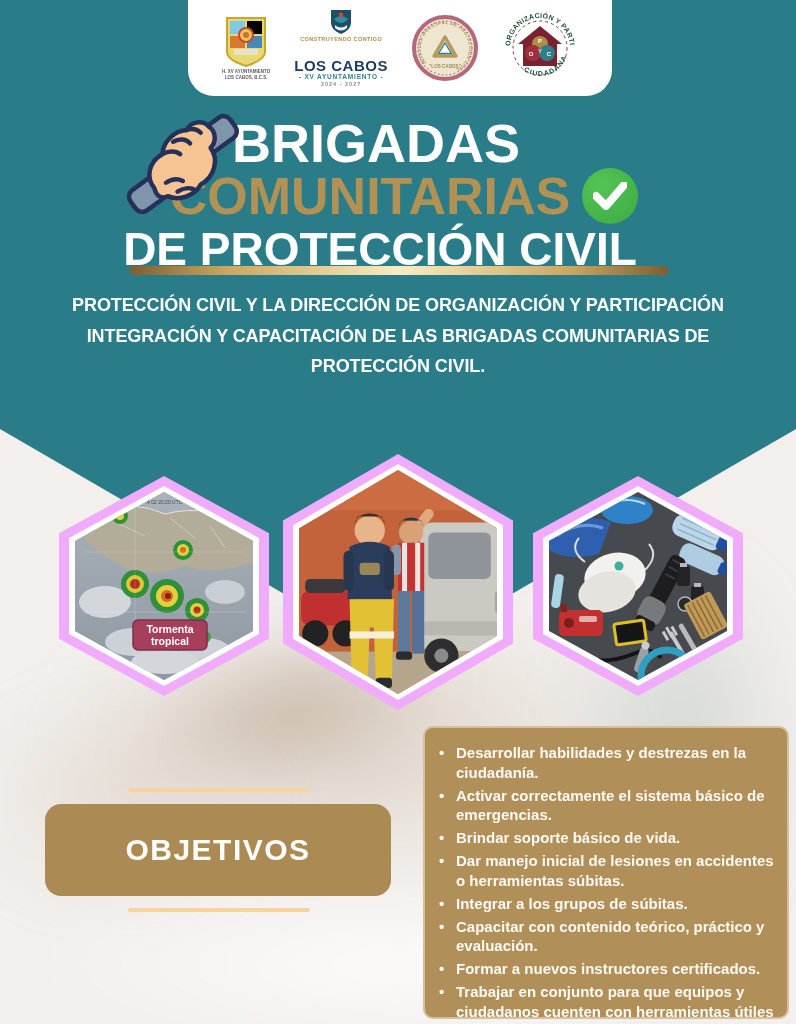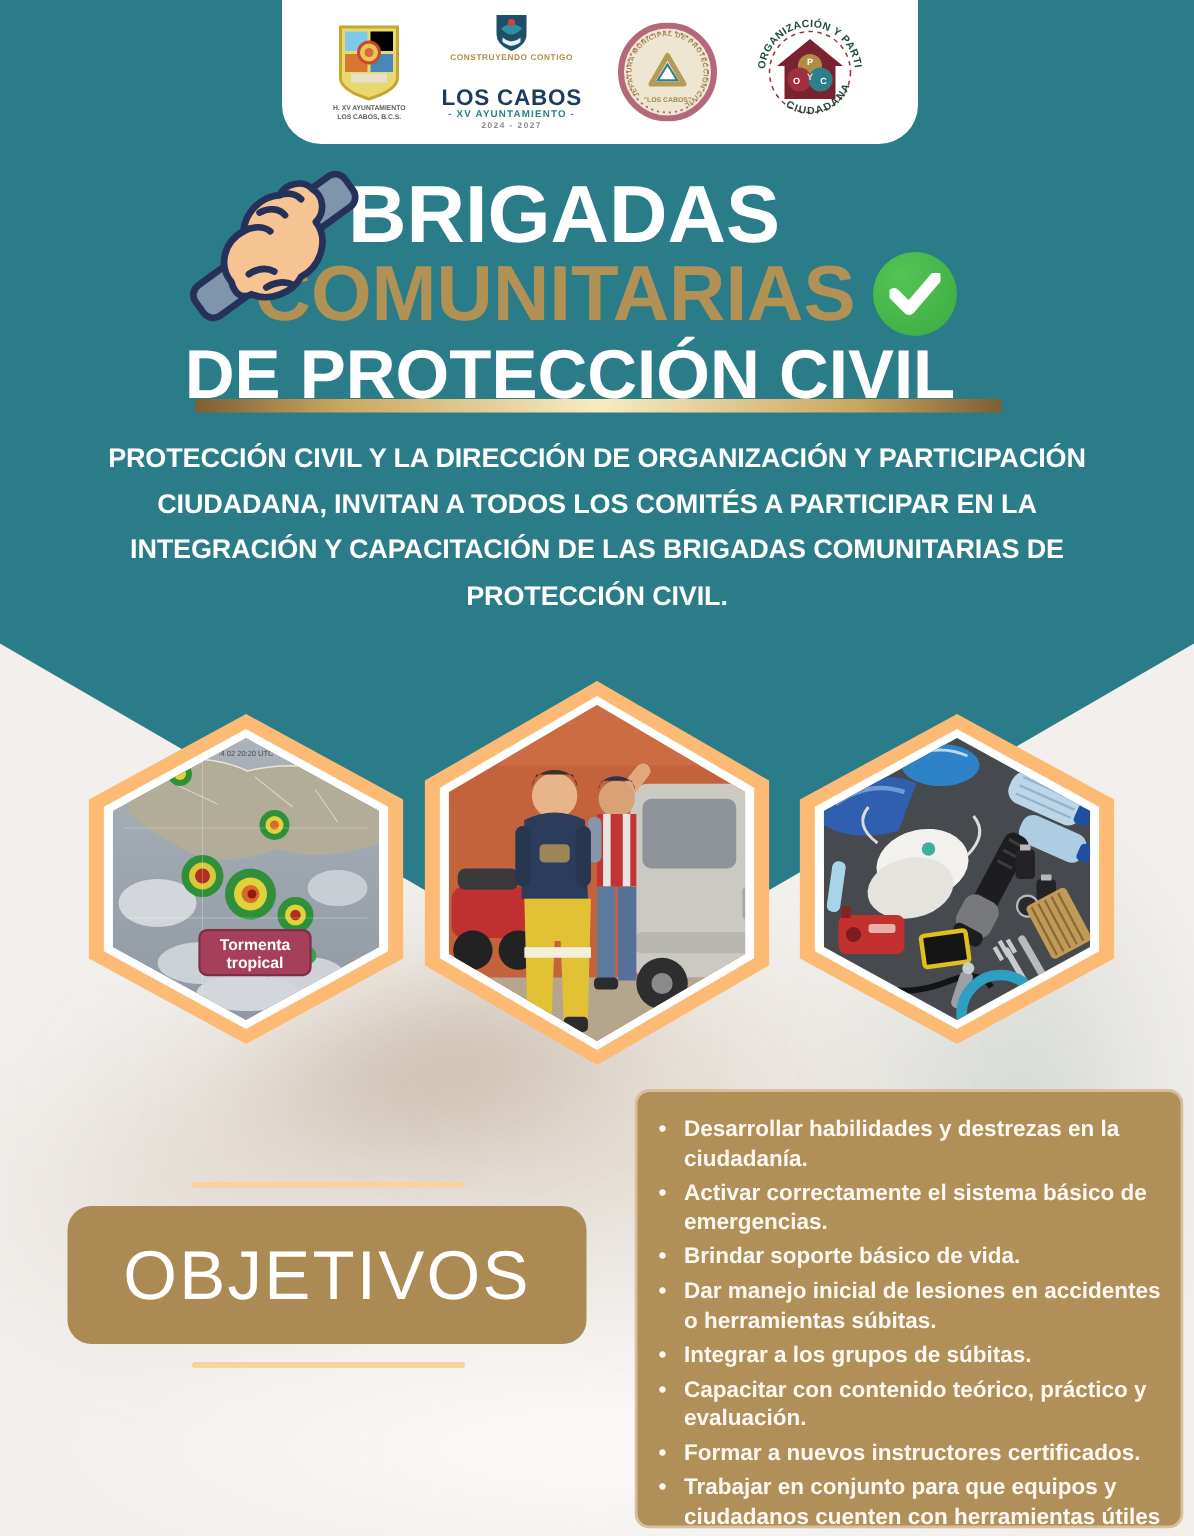--- a/index.html
+++ b/index.html
@@ -41,34 +41,34 @@
   .check{width:56px;height:56px;border-radius:50%;margin-left:12px;flex:0 0 auto;
     background:radial-gradient(circle at 35% 30%,#55c455,#3aab42);display:flex;align-items:center;justify-content:center;}
   .gold-bar{position:absolute;left:130px;top:266px;width:538px;height:9px;border-radius:2px;z-index:4;
     background:linear-gradient(90deg,#7c5f33,#caa75e 18%,#f7ecc1 50%,#caa75e 82%,#7c5f33);}
   .hand-icon{position:absolute;left:124px;top:106px;width:116px;height:116px;z-index:5;}
   
   .intro{position:absolute;left:38px;top:290px;width:720px;z-index:4;text-align:center;
     color:#fdfdfb;font-weight:bold;font-size:18px;line-height:30.5px;letter-spacing:-.1px;}
   
   .hex{--hexpoly:polygon(50% 0%,100% 26%,100% 74%,50% 100%,0% 74%,0% 26%);
-    position:absolute;z-index:6;clip-path:var(--hexpoly);background:#fdba74;}
+    position:absolute;z-index:6;clip-path:var(--hexpoly);background:#f0abfc;}
   .hex .inner-white{position:absolute;inset:10px;clip-path:var(--hexpoly);background:#ffffff;}
   .hex .inner-img{position:absolute;inset:16px;clip-path:var(--hexpoly);overflow:hidden;}
   .hex-left{left:59px;top:476px;width:210px;height:220px;}
   .hex-center{left:283px;top:454px;width:230px;height:256px;}
   .hex-right{left:533px;top:476px;width:210px;height:220px;}
   .inner-img svg{width:100%;height:100%;display:block;}
   
   .decor-line{position:absolute;width:182px;height:4px;border-radius:2px;background:#f8d2a0;z-index:3;}
   .line-top{left:128px;top:788px;}
   .line-bottom{left:128px;top:908px;}
   .objetivos-box{position:absolute;left:45px;top:804px;width:346px;height:92px;border-radius:16px;
     background:#ac8a53;display:flex;align-items:center;justify-content:center;z-index:4;}
-  .objetivos-box span{color:#fff;font-weight:400;font-size:46px;letter-spacing:1.5px;}
+  .objetivos-box span{color:#fff;font-weight:700;font-size:30px;letter-spacing:1.5px;}
   .obj-panel{position:absolute;left:423px;top:726px;width:366px;height:293px;border-radius:10px;
     background:#b18f58;box-sizing:border-box;padding:15px 12px 12px 14px;z-index:4;
     border:2px solid rgba(248,230,210,.55);}
   .obj-list{margin:0;padding:0;list-style:none;color:#fcf9f4;font-weight:bold;font-size:15px;line-height:19.5px;}
   .obj-list li{display:flex;margin-bottom:3.5px;}
   .obj-list .blt{flex:0 0 17px;text-align:left;}
 </style>
 </head>
 <body>
 
@@ -174,21 +174,20 @@
       <svg width="34" height="28" viewBox="0 0 34 28">
           <polyline points="3,14 13,24 31,3" fill="none" stroke="#fff" stroke-width="8" stroke-linecap="round" stroke-linejoin="round"></polyline>
         </svg>
     </span>
   </div>
   <div class="title-row t3">DE PROTECCIÓN CIVIL</div>
   <div class="gold-bar"></div>
 
   <div class="intro">
     <div>PROTECCIÓN CIVIL Y LA DIRECCIÓN DE ORGANIZACIÓN Y PARTICIPACIÓN</div>
-    <div>CIUDADANA, INVITAN A TODOS LOS COMITÉS A PARTICIPAR EN  LA</div>
     <div>INTEGRACIÓN Y CAPACITACIÓN DE LAS BRIGADAS COMUNITARIAS DE</div>
     <div>PROTECCIÓN CIVIL.</div>
   </div>
 
   <div class="hex hex-left">
     <div class="inner-white"></div>
     <div class="inner-img">
       <svg viewBox="0 0 178 188" preserveAspectRatio="xMidYMid slice">
         <rect width="178" height="188" fill="#9aa3ac"></rect>
         <rect width="178" height="188" fill="url(#cloudgrad)"></rect>

